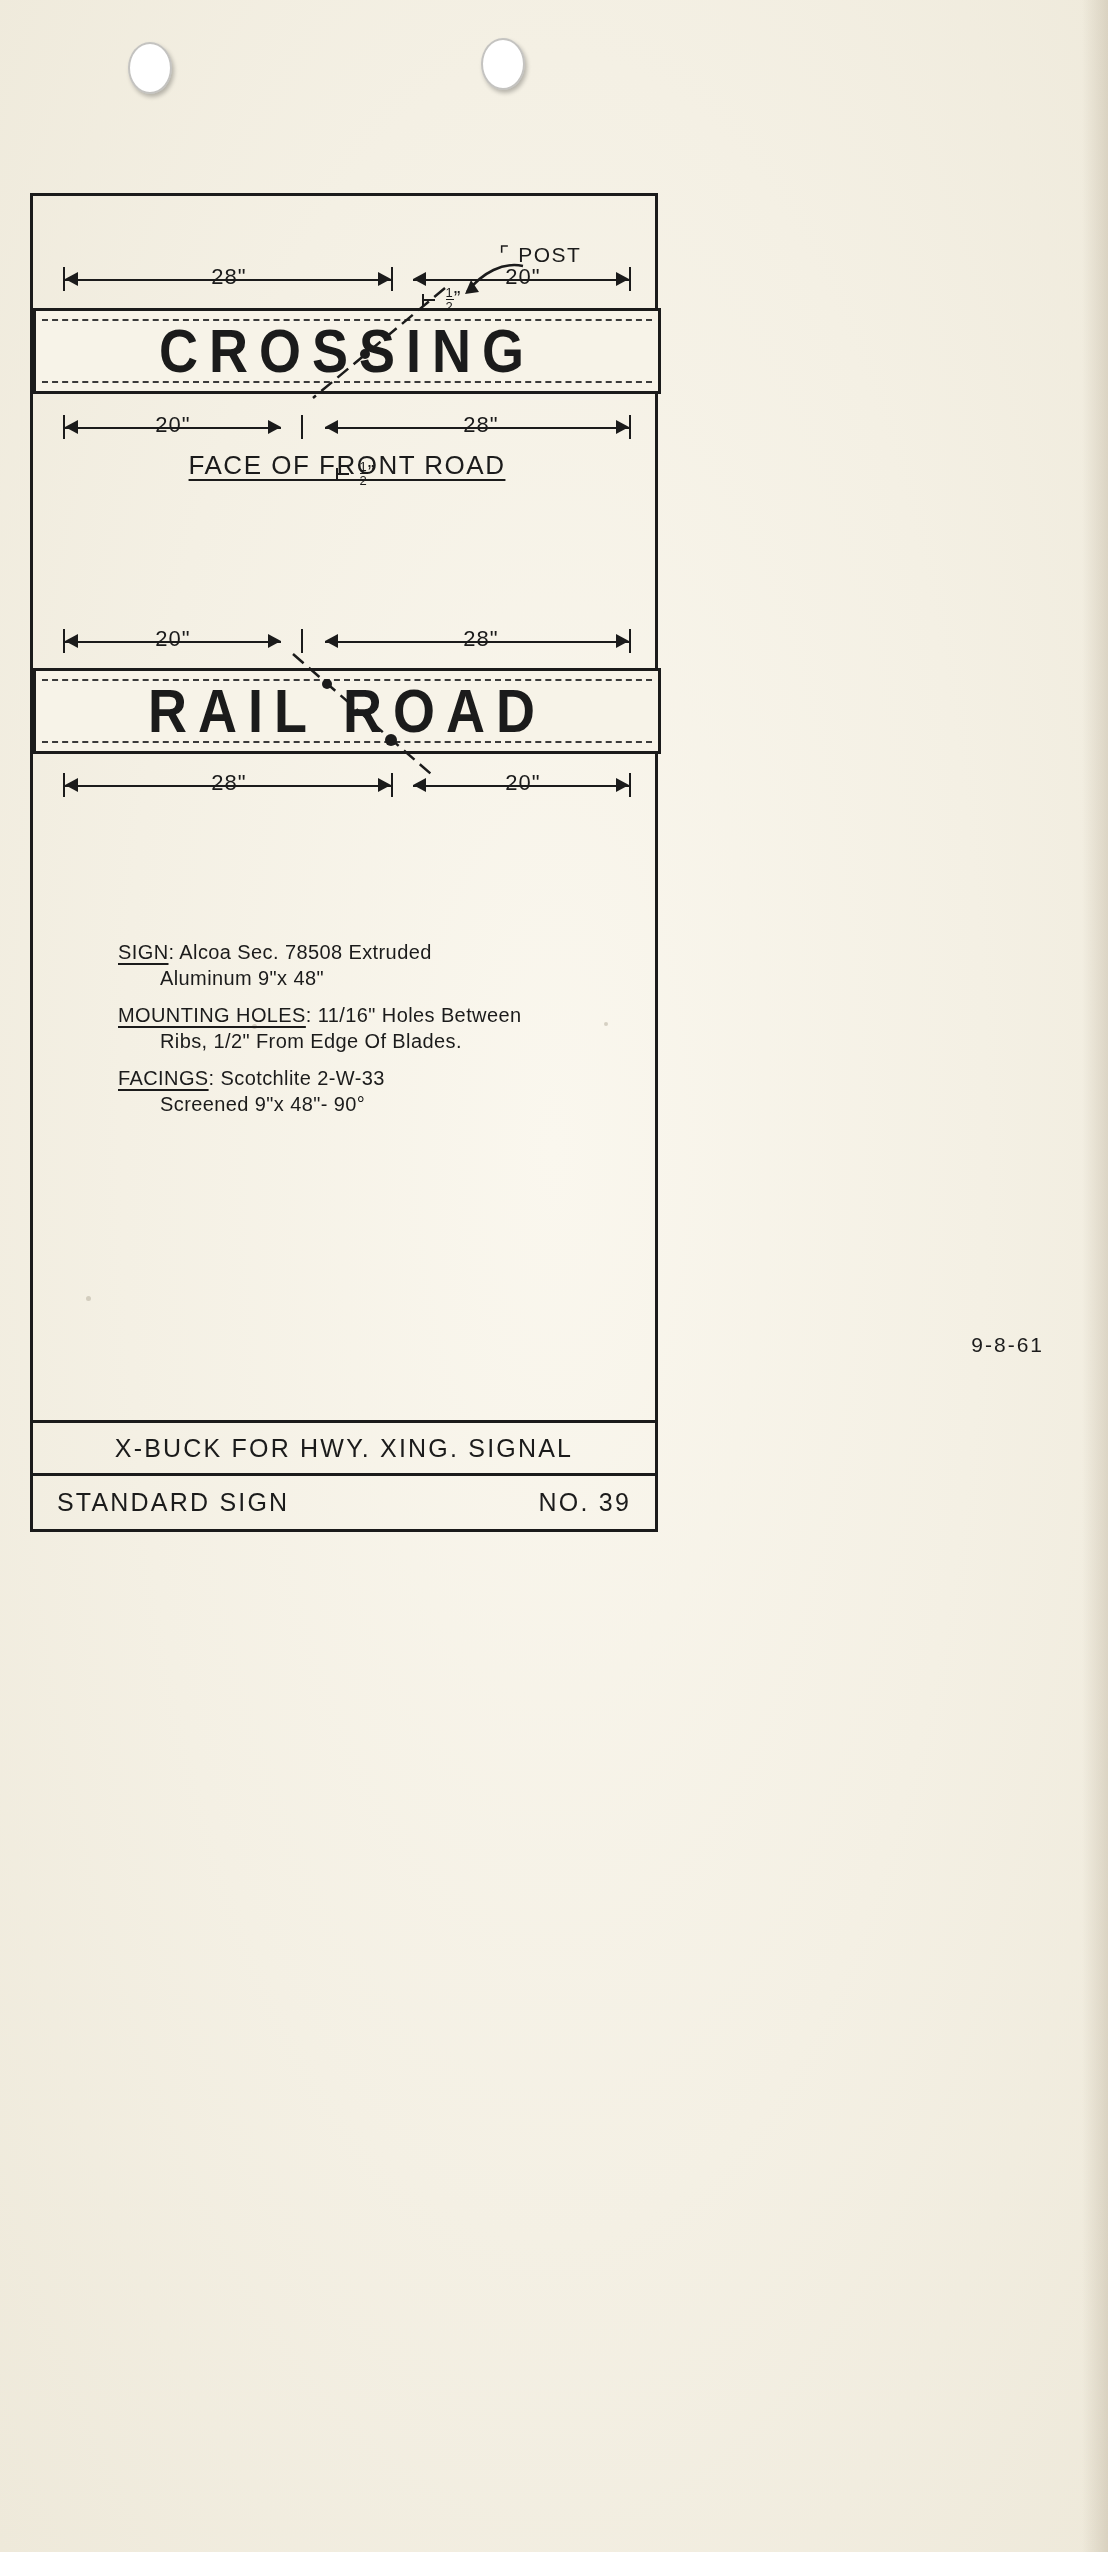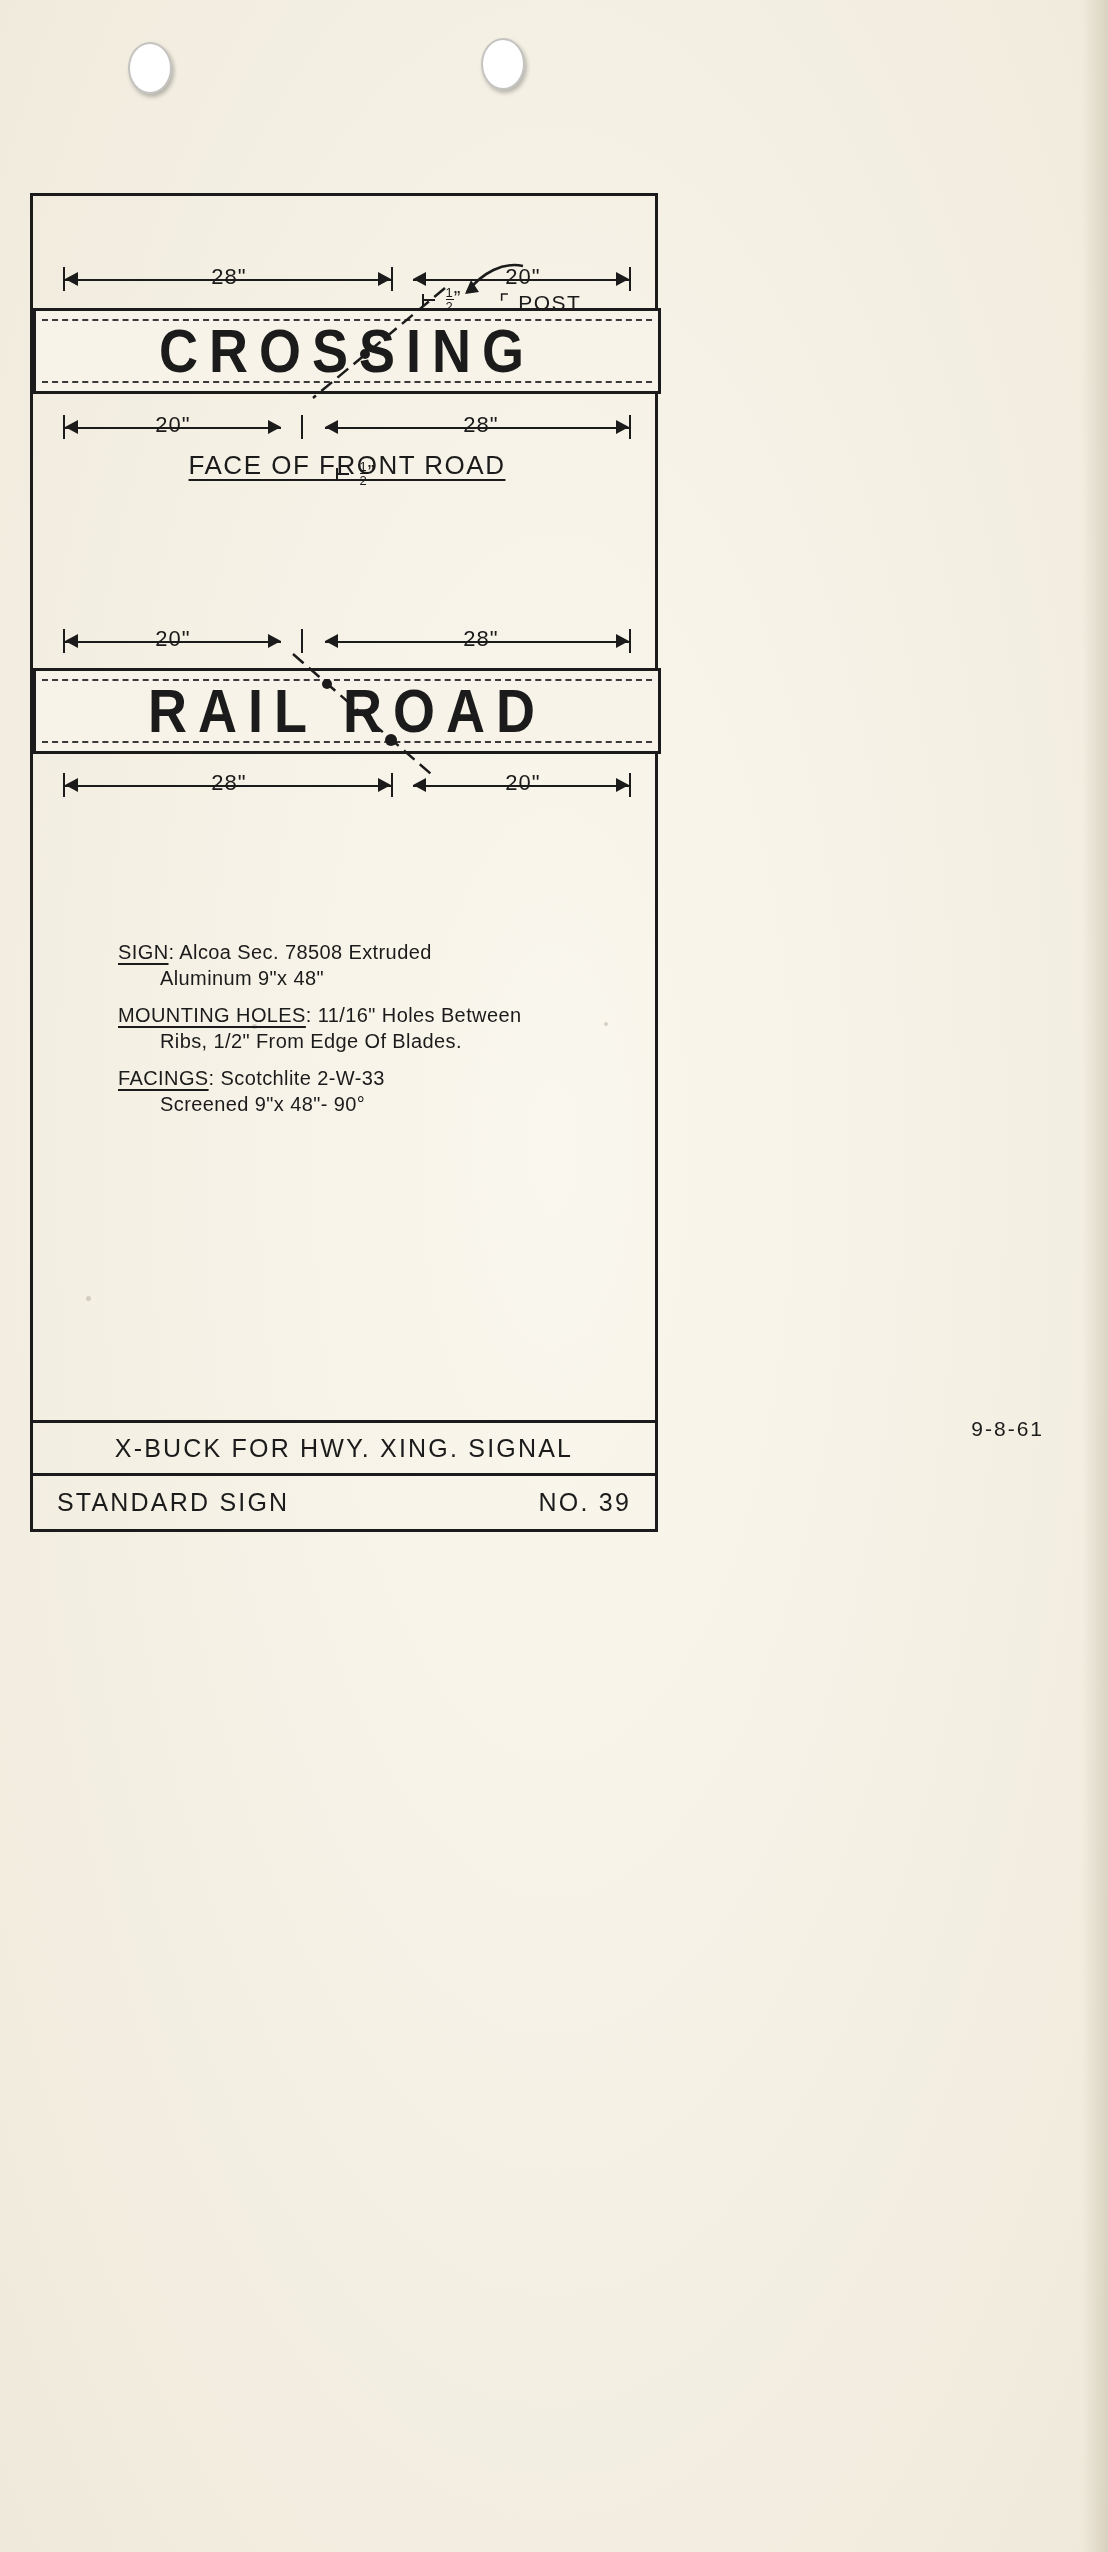--- a/index.html
+++ b/index.html
@@ -48,21 +48,21 @@
     height:50%;display:flex;align-items:center;box-sizing:border-box;
   }
   .tb-row.top{border-bottom:3px solid #1b1b1b;justify-content:center;}
   .tb-row.bottom{justify-content:space-between;padding:0 24px;}
   .tb-text{
     font-family:"Liberation Sans",sans-serif;
     font-size:25px;letter-spacing:2.2px;color:#1b1b1b;white-space:nowrap;
   }
 
   .date-stamp{
-    position:absolute;right:64px;top:1417px;
+    position:absolute;right:64px;top:1333px;
     font-size:21px;letter-spacing:2px;color:#1b1b1b;
   }
 
   
   .blade-wrap{position:absolute;left:0;top:0;width:628px;}
 
   .dim-row{position:relative;height:34px;}
   .dimline{
     position:absolute;top:17px;height:0;border-top:2px solid #1b1b1b;
   }
@@ -128,21 +128,21 @@
 
   <div class="speck" style="left:122px;top:706px;width:5px;height:5px;"></div>
   <div class="speck" style="left:252px;top:1024px;width:5px;height:5px;"></div>
   <div class="speck" style="left:604px;top:1022px;width:4px;height:4px;"></div>
   <div class="speck" style="left:86px;top:1296px;width:5px;height:5px;"></div>
 
   <div class="frame">
 
     <div class="blade-wrap" style="top:38px;">
 
-      <div class="post-label" style="left:466px;top:8px;margin-top:48px;">
+      <div class="post-label" style="left:466px;top:8px;">
         <span style="font-size:22px;">⌜</span>
         <span>POST</span>
       </div>
       <svg style="position:absolute;left:404px;top:18px;" width="90" height="46">
         <path d="M86 14 C 66 10, 46 20, 30 40" stroke="#1b1b1b" stroke-width="2.5" fill="none"></path>
         <path d="M34 28 L28 42 L42 40 Z" fill="#1b1b1b"></path>
       </svg>
 
       <div class="dim-row" style="top:0;margin-top:28px;">
         <div class="tick" style="left:30px;"></div>

